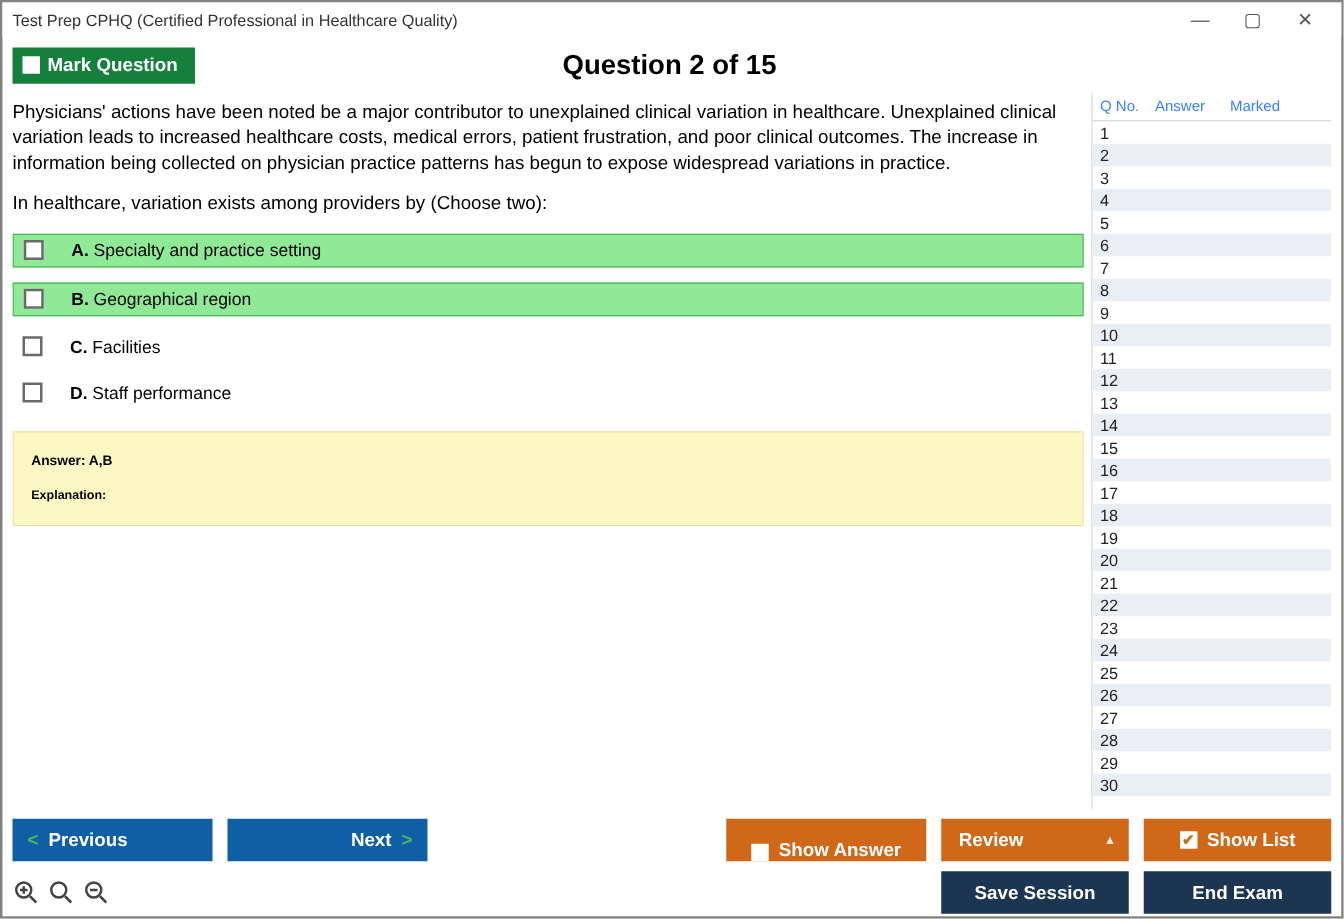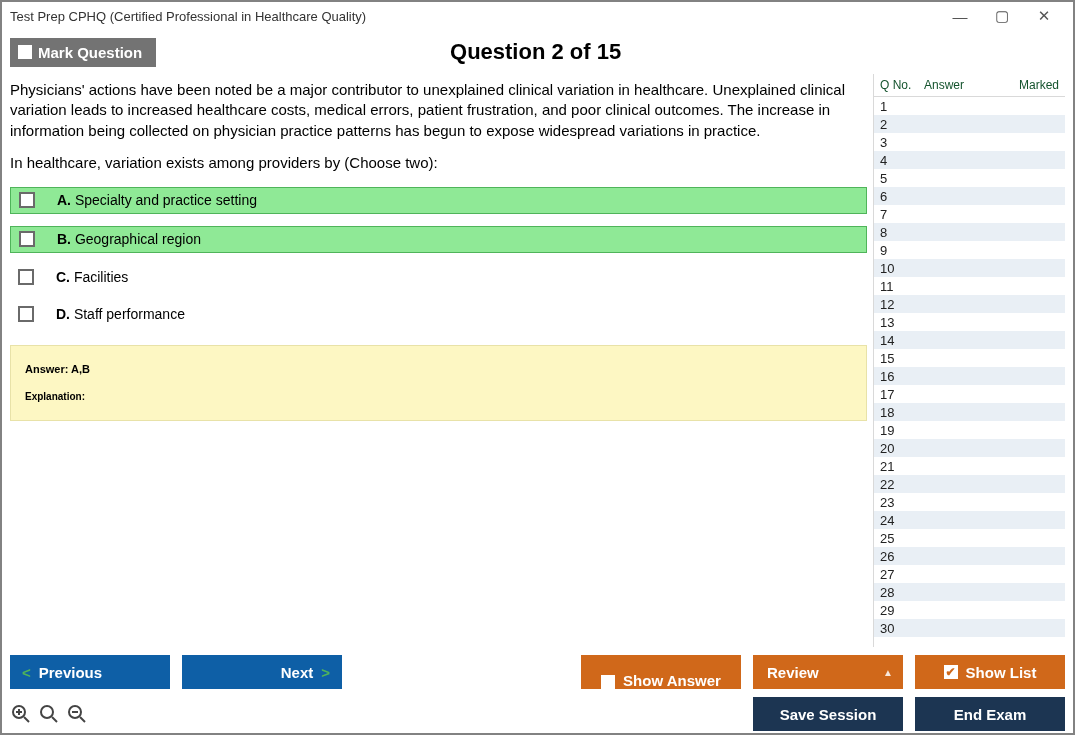--- a/index.html
+++ b/index.html
@@ -3,43 +3,43 @@
 <meta charset="utf-8">
 <style>
   * { box-sizing: border-box; }
   html, body { margin: 0; padding: 0; font-family: Arial, Helvetica, sans-serif; background: #fff; }
   .window { width: 1075px; height: 735px; border: 2px solid #828282; background: #fff; display: flex; flex-direction: column; position: relative; }
   .titlebar { height: 28px; display: flex; align-items: center; padding: 0 8px; font-size: 13px; color: #333; background: #fff; }
   .titlebar .spacer { flex: 1; }
   .titlebar .ctl { width: 42px; height: 22px; display: flex; align-items: center; justify-content: center; color: #555; font-size: 15px; }
   .body { flex: 1; display: flex; flex-direction: column; padding: 0 8px; }
   .header-row { display: flex; align-items: center; height: 44px; }
-  .mark-btn { background: #737373; color: #fff; border: none; font-weight: bold; font-size: 15px; padding: 6px 14px 6px 8px; display: flex; align-items: center; gap: 6px; cursor: pointer; }
+  .mark-btn { background: #15803d; color: #fff; border: none; font-weight: bold; font-size: 15px; padding: 6px 14px 6px 8px; display: flex; align-items: center; gap: 6px; cursor: pointer; }
   .mark-btn .cb { width: 14px; height: 14px; background: #fff; display: inline-block; }
   .q-title { flex: 1; text-align: center; font-size: 22px; font-weight: bold; color: #000; }
   .title-right-pad { width: 150px; }
   .content-row { flex: 1; display: flex; gap: 6px; min-height: 0; }
   .question-pane { flex: 1; min-width: 0; font-size: 15px; color: #000; line-height: 1.35; display: flex; flex-direction: column; }
   .q-scroll { overflow-y: auto; }
   .q-prompt { margin: 6px 0 14px 0; white-space: pre-wrap; }
   .options { margin-bottom: 18px; }
   .opt { display: flex; align-items: center; gap: 22px; padding: 3px 8px; margin-bottom: 12px; }
   .opt.correct { background: #8fe996; border: 1px solid #4fb45a; }
   .opt .cb { width: 16px; height: 16px; border: 2px solid #6a6a6a; background: #fff; flex-shrink: 0; }
   .opt .lbl { font-size: 14px; }
   .opt .lbl .letter { font-weight: bold; }
   .answer-box { background: #fdf7c3; border: 1px solid #e8e2a8; padding: 16px 14px; }
   .answer-box .ans { font-weight: bold; font-size: 11px; margin-bottom: 14px; }
   .answer-box .exp { font-weight: bold; font-size: 10px; }
   
   .list-pane { width: 192px; display: flex; flex-direction: column; border-left: 1px solid #d9d9d9; }
-  .list-head { display: flex; font-size: 12px; padding: 4px 6px; color: #14532d; border-bottom: 1px solid #d9d9d9; }
+  .list-head { display: flex; font-size: 12px; padding: 4px 6px; color: #3b82f6; border-bottom: 1px solid #d9d9d9; }
   .list-head .c1 { width: 44px; }
   .list-head .c2 { width: 60px; }
-  .list-head .c3 { flex: 1; text-align: right; }
+  .list-head .c3 { flex: 1; text-align: left; }
   .list-body { flex: 1; overflow-y: scroll; }
   .list-row { display: flex; font-size: 13px; color: #222; padding: 0 6px; height: 18px; align-items: center; }
   .list-row.even { background: #e9eff5; }
   .list-row .c1 { width: 44px; }
   
   .list-body::-webkit-scrollbar { width: 16px; }
   .list-body::-webkit-scrollbar-track { background: #f0f0f0; }
   .list-body::-webkit-scrollbar-thumb { background: #c8c8c8; border: 1px solid #a8a8a8; }
   
   .footer { height: 86px; display: flex; flex-direction: column; padding: 8px 0 6px 0; gap: 8px; }

